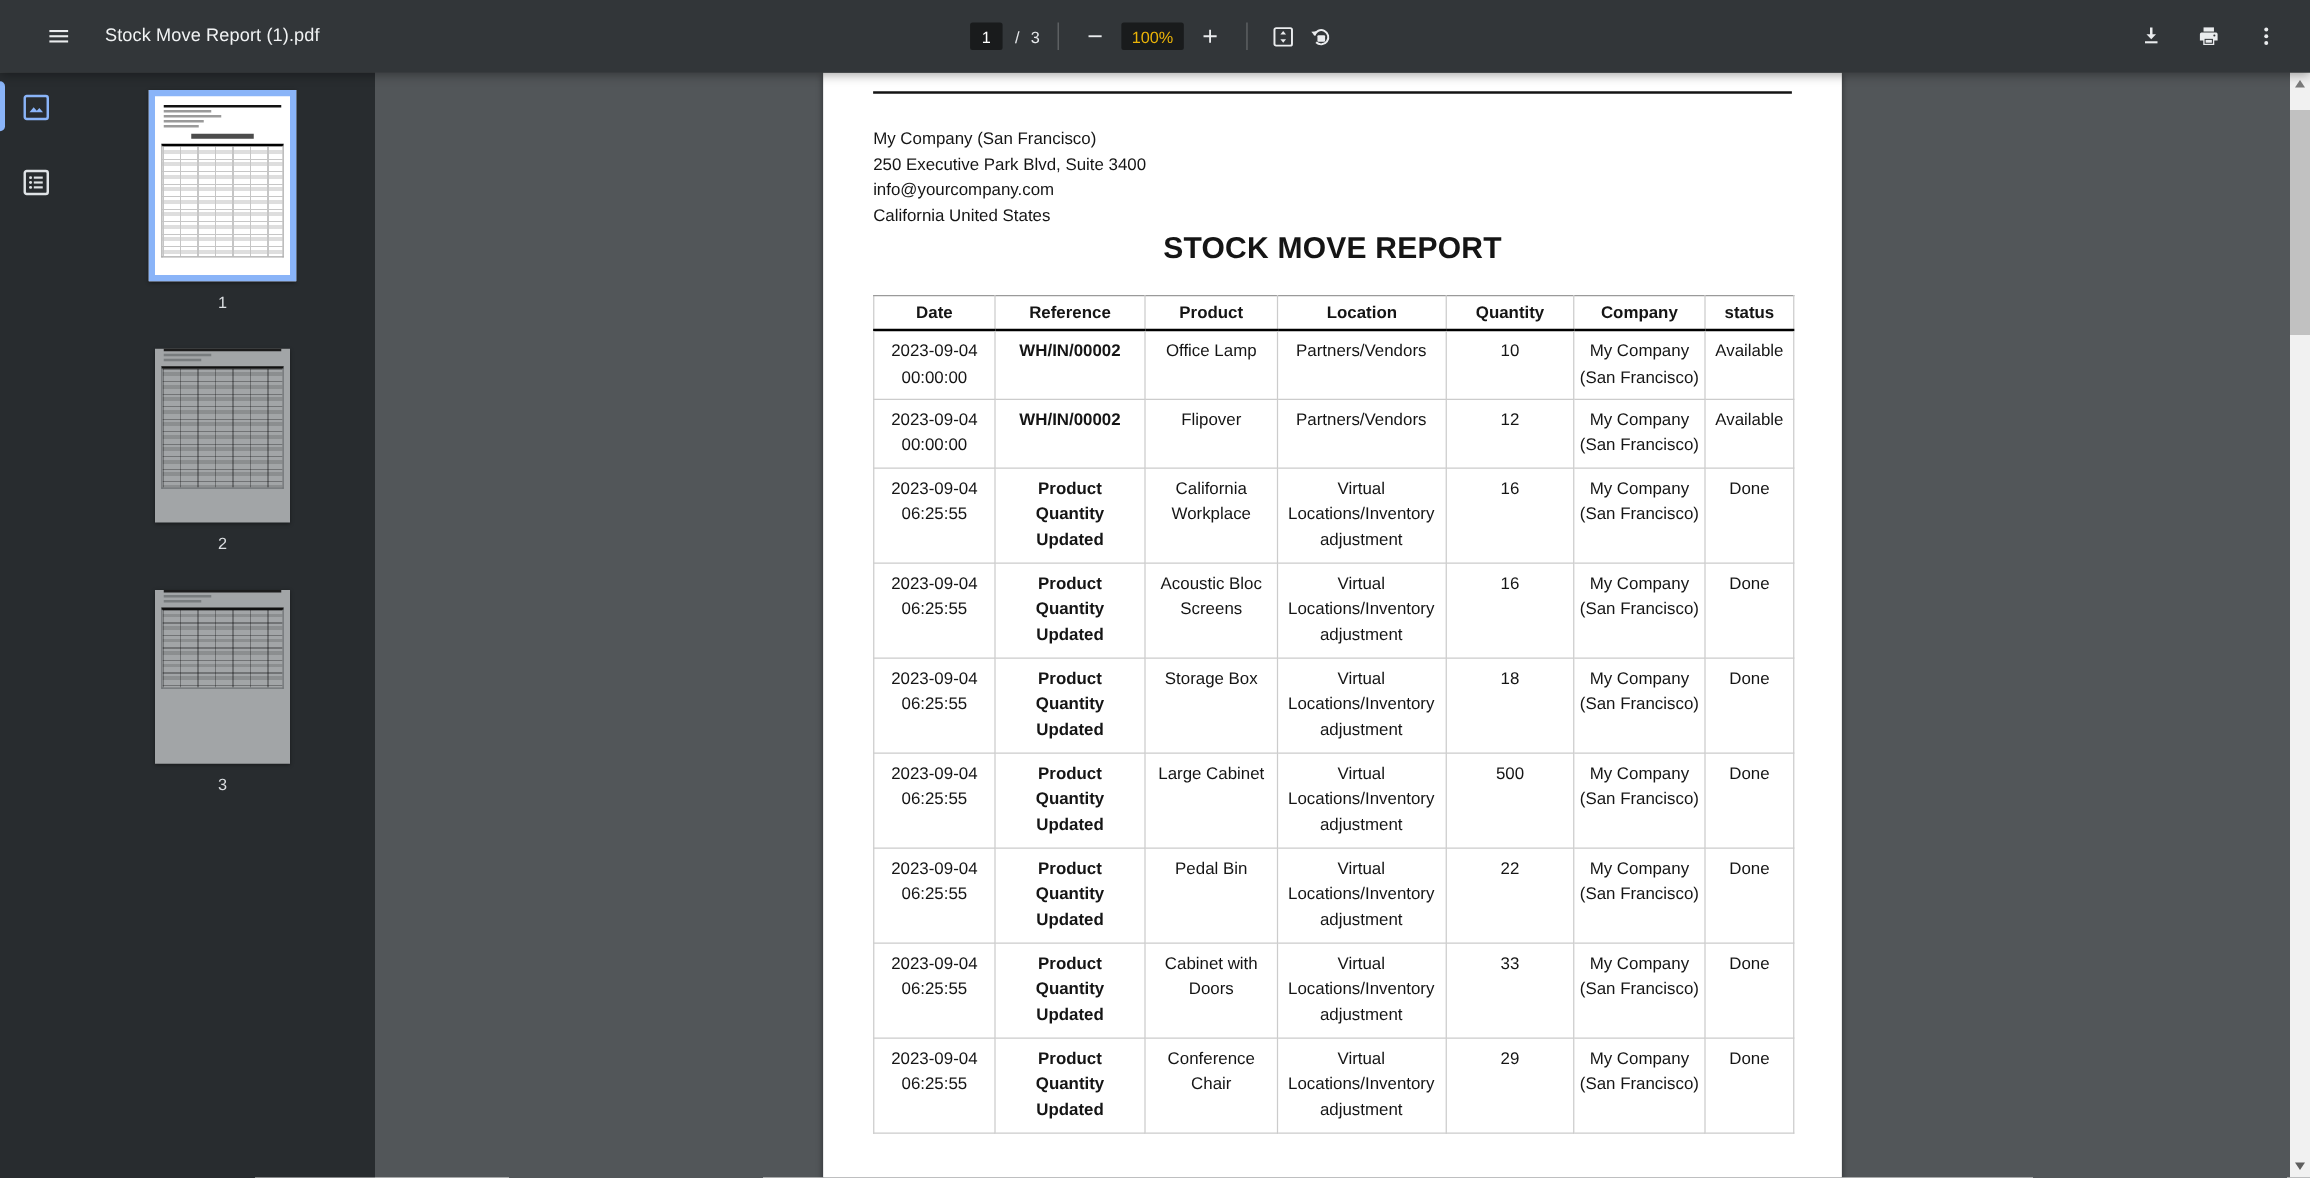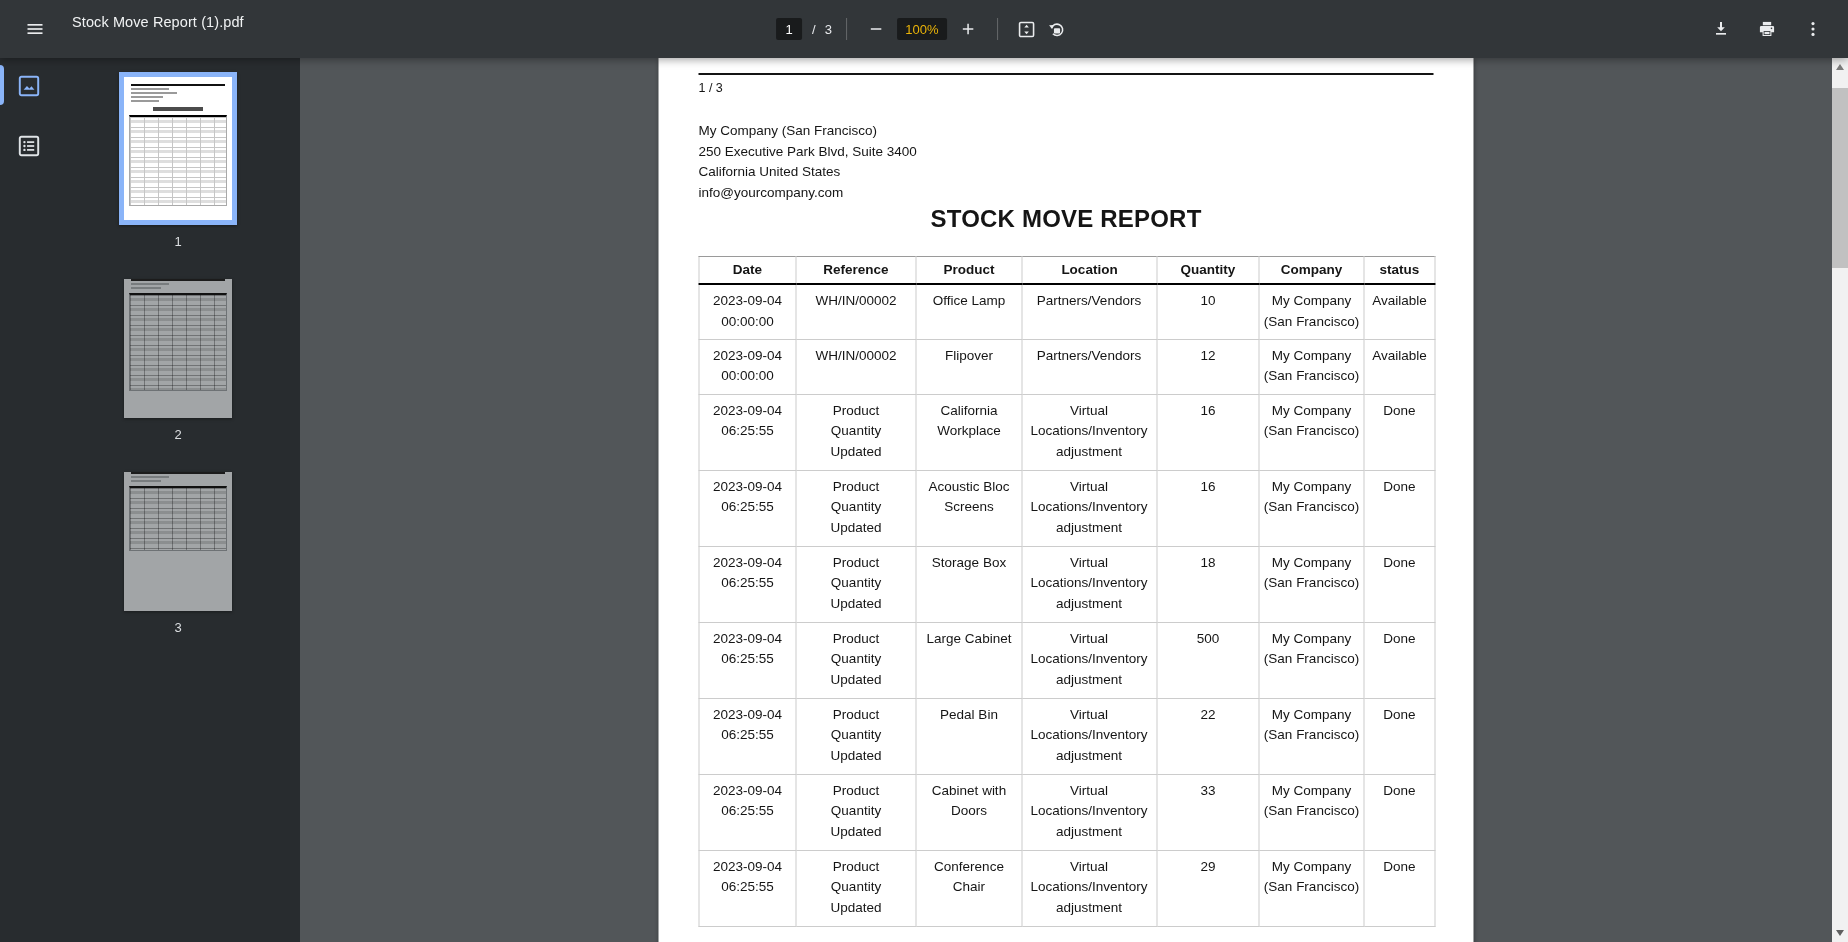--- a/index.html
+++ b/index.html
@@ -9,21 +9,21 @@
     font-family:"Liberation Sans",sans-serif;
     -webkit-font-smoothing:antialiased;
   }
   
   .toolbar{
     position:absolute;top:0;left:0;width:100%;height:58px;z-index:10;
     background:var(--toolbar-bg,#323639);
     display:flex;align-items:center;color:#f1f3f4;
     box-shadow:0 2px 8px rgba(0,0,0,.35);
   }
-  .tb-left{display:flex;padding-left:20px;gap:22px;min-width:0;}
+  .tb-left{display:flex;align-items:center;padding-left:32px;gap:22px;min-width:0;}
   .icon-btn{
     width:30px;height:30px;display:flex;align-items:center;justify-content:center;
     background:transparent;border:none;padding:0;color:#eaecee;cursor:pointer;flex:0 0 auto;
   }
   .doc-title{font-size:14.5px;color:#f1f3f4;white-space:nowrap;letter-spacing:.1px;}
   .tb-center{position:absolute;left:50%;transform:translateX(-50%);display:flex;align-items:center;}
   .page-input{
     width:26px;height:22px;background:rgba(0,0,0,.5);border:none;border-radius:2px;
     color:#fff;text-align:center;font-size:13px;font-family:inherit;padding:0;
   }
@@ -91,21 +91,21 @@
   table.report th{
     height:26px;font-weight:700;text-align:center;vertical-align:middle;
     border-left:1px solid var(--table-line,#cccccc);border-right:1px solid var(--table-line,#cccccc);
     border-top:1px solid #9a9a9a;border-bottom:2.5px solid #000;
     padding:0 2px;overflow:hidden;
   }
   table.report td{
     border:1px solid var(--table-line,#cccccc);
     vertical-align:top;text-align:center;padding:6px 4px 0;overflow:hidden;
   }
-  table.report td:nth-child(2){padding-left:13px;padding-right:13px;}
+  table.report td:nth-child(2){padding-left:13px;padding-right:13px;font-weight:bold;}
   table.report td:nth-child(4){padding-left:5px;padding-right:6px;}
   table.report td:nth-child(6){padding-left:2px;padding-right:2px;}
   table.report tbody tr{height:76px;}
   table.report tbody tr:nth-child(1),table.report tbody tr:nth-child(2){height:55px;}
   
   .scrollbar{position:absolute;right:0;top:58px;bottom:0;width:16px;background:var(--scroll-track,#f1f1f1);}
   .scroll-btn{position:absolute;left:0;width:16px;height:16px;display:flex;align-items:center;justify-content:center;background:none;border:none;padding:0;cursor:pointer;}
   .scroll-btn.up{top:1px;} .scroll-btn.down{bottom:1px;}
   .tri-up{width:0;height:0;border-left:4.5px solid transparent;border-right:4.5px solid transparent;border-bottom:6px solid #7b7b7b;}
   .tri-down{width:0;height:0;border-left:4.5px solid transparent;border-right:4.5px solid transparent;border-top:6px solid #5f5f5f;}
@@ -260,26 +260,25 @@
         <div class="t-table tt-h62"></div>
       </div>
       <div class="thumb-label">3</div>
     </div>
   </div>
 </div>
 
 <div class="viewer">
   <div class="pdf-page">
     <div class="report-rule"></div>
-    <div class="page-indicator">1 / 3</div>
     <div class="company">
       <div>My Company (San Francisco)</div>
       <div>250 Executive Park Blvd, Suite 3400</div>
+      <div>info@yourcompany.com</div>
       <div>California United States</div>
-      <div>info@yourcompany.com</div>
     </div>
     <div class="report-title">STOCK MOVE REPORT</div>
 
     <table class="report">
       <colgroup>
         <col class="c1">
           <col class="c2">
           <col class="c3">
           <col class="c4">
           <col class="c5">

